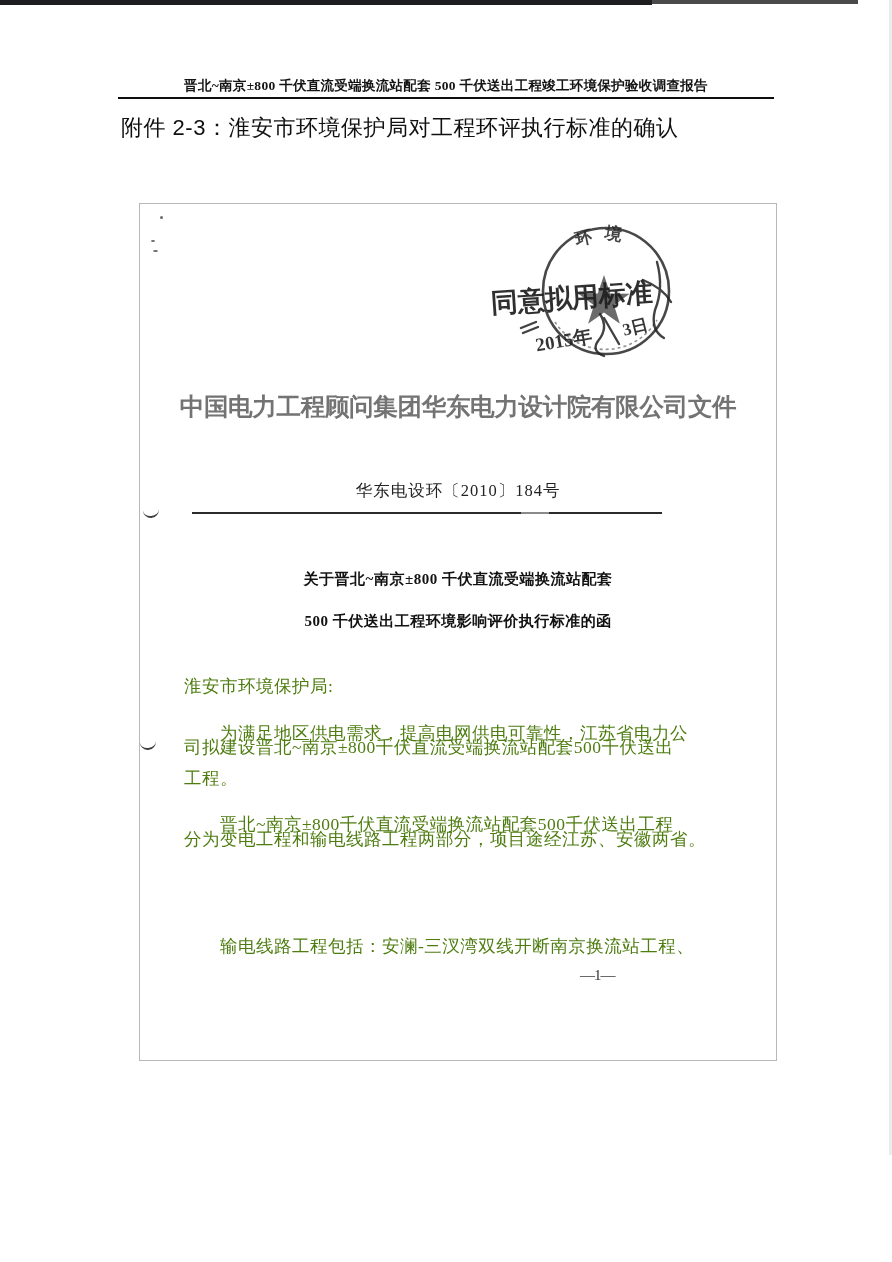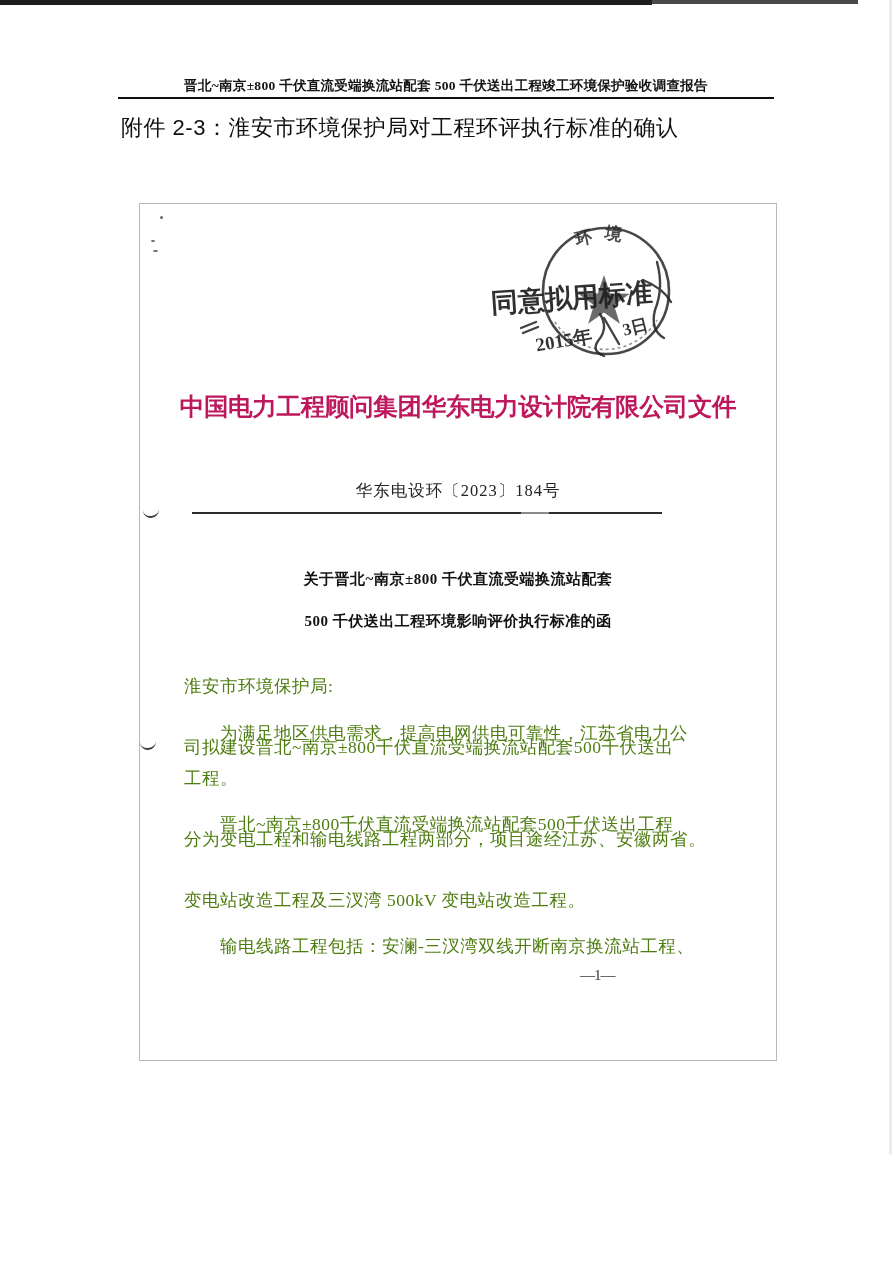--- a/index.html
+++ b/index.html
@@ -24,21 +24,21 @@
 
   .scan-frame{
     position:absolute;left:139px;top:203px;width:636px;height:856px;
     border:1px solid #b8b8b8;background:#fff;
   }
 
   .stamp{position:absolute;left:345px;top:8px;width:205px;height:158px;}
 
   .org-title{
     position:absolute;top:186px;left:0;right:0;text-align:center;
-    font-weight:bold;font-size:24.5px;letter-spacing:-.3px;color:#be185d;
+    font-weight:bold;font-size:24.5px;letter-spacing:-.3px;color:#737373;
   }
   .doc-number{
     position:absolute;top:276px;left:0;right:0;text-align:center;
     font-size:16.5px;color:#222;letter-spacing:1px;
   }
   .doc-number-rule{
     position:absolute;top:308px;left:52px;width:470px;height:2px;
     background:linear-gradient(90deg,#2b2b2b 0 70%,#8a8a8a 70% 76%,#2b2b2b 76% 100%);
   }
   .letter-title{
@@ -101,33 +101,32 @@
         <path d="M115,102 q9,14 -2,27 q-7,10 6,15"></path>
         <path d="M119,106 l15,26"></path>
         <path d="M172,50 q7,26 -2,48 q-5,20 9,28"></path>
         <path d="M158,68 q20,8 28,22"></path>
         <path d="M36,116 l15,-6 m-13,11 l15,-6"></path>
       </g>
     </svg>
 
     <div class="org-title">中国电力工程顾问集团华东电力设计院有限公司文件</div>
 
-    <div class="doc-number">华东电设环〔2023〕184号</div>
+    <div class="doc-number">华东电设环〔2010〕184号</div>
     <div class="doc-number-rule"></div>
 
     <div class="letter-title lt1">关于晋北~南京±800 千伏直流受端换流站配套</div>
     <div class="letter-title lt2">500 千伏送出工程环境影响评价执行标准的函</div>
 
     <div class="body-line" style="top:470px">淮安市环境保护局:</div>
     <div class="body-line indent" style="top:501px">为满足地区供电需求，提高电网供电可靠性，江苏省电力公</div>
     <div class="body-line" style="top:531px">司拟建设晋北~南京±800千伏直流受端换流站配套500千伏送出</div>
     <div class="body-line" style="top:562px">工程。</div>
     <div class="body-line indent" style="top:592px">晋北~南京±800千伏直流受端换流站配套500千伏送出工程</div>
     <div class="body-line" style="top:623px">分为变电工程和输电线路工程两部分，项目途经江苏、安徽两省。</div>
-    <div class="body-line" style="top:684px">变电站改造工程及三汊湾 500kV 变电站改造工程。</div>
     <div class="body-line indent" style="top:714px">输电线路工程包括：安澜-三汊湾双线开断南京换流站工程、</div>
 
     <div class="page-marker">—1—</div>
 
     <div class="artifact-curve ac1"></div>
     <div class="artifact-curve ac2"></div>
     <div class="speckle sp1"></div>
     <div class="speckle sp2"></div>
     <div class="speckle sp3"></div>
   </div>

